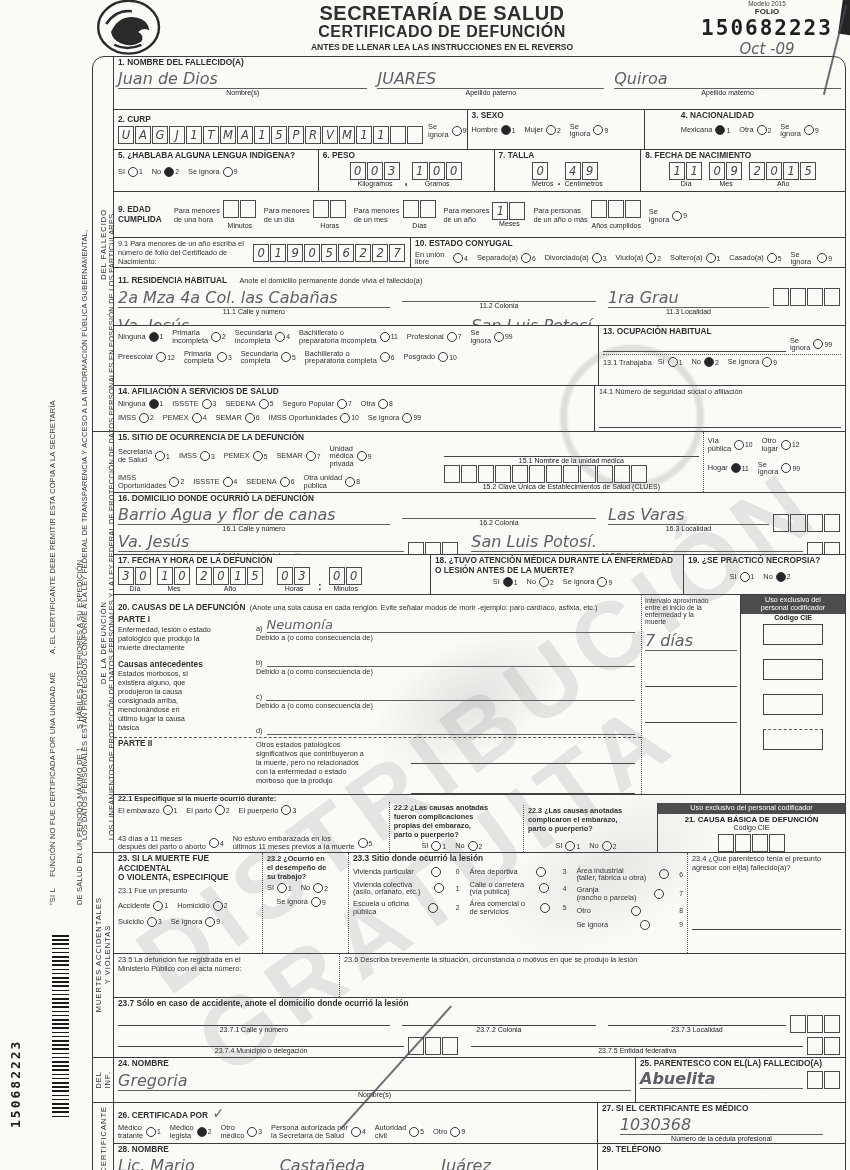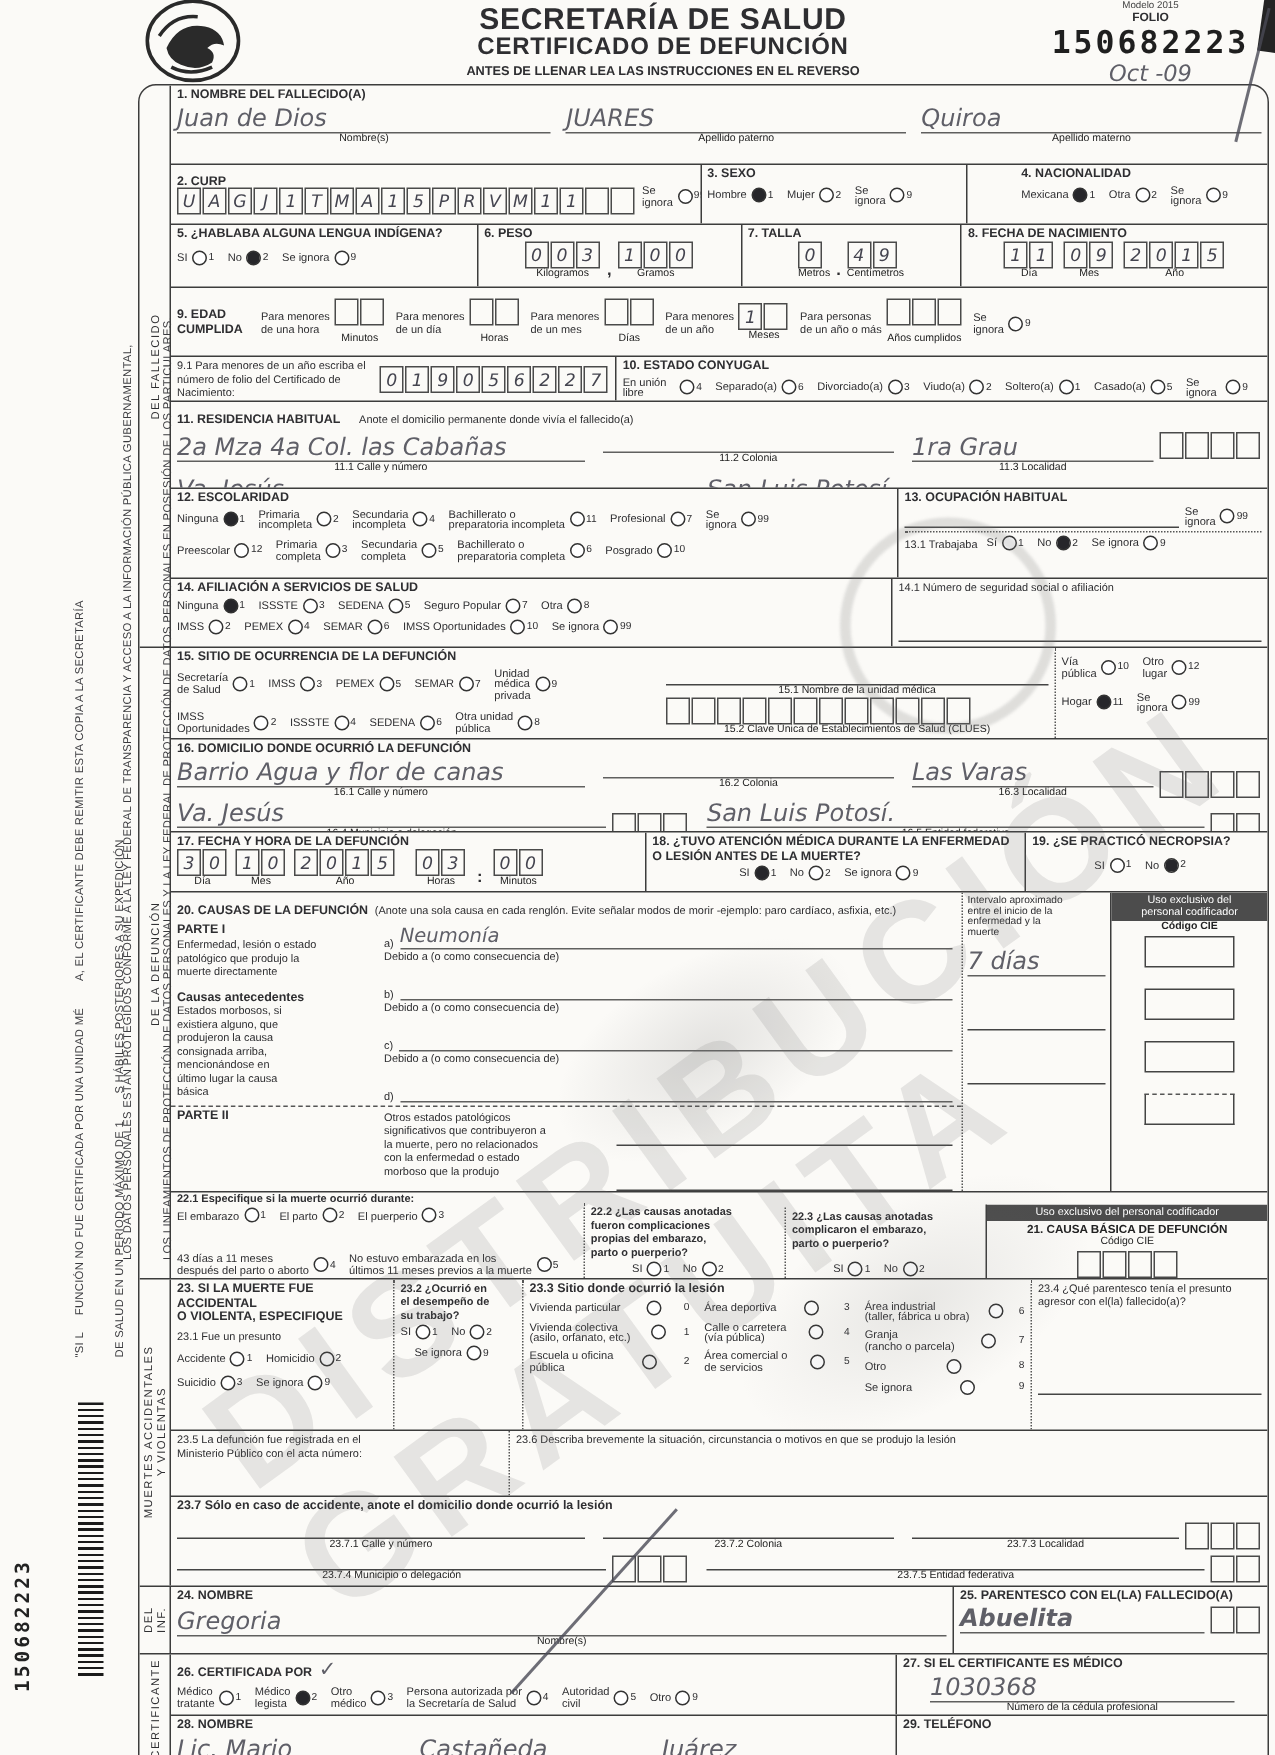--- a/index.html
+++ b/index.html
@@ -443,21 +443,20 @@
                     <div style="flex:1;">
                       <div class="wl hw">San Luis Potosí</div>
                     </div>
                   </div>
               </div>
             </div>
           </div>
 
           <div class="row" style="height:60px;">
             <div class="cell" style="flex:2;">
-              <div class="t">12.  ESCOLARIDAD</div>
               <div class="optrow">
                   <span class="opt">
                     <span class="ol">Ninguna</span>
                     <span class="rb ck"></span>
                     <sub class="on">1</sub>
                   </span>
                   <span class="opt">
                     <span class="ol">Primaria
 incompleta</span>
                     <span class="rb"></span>

